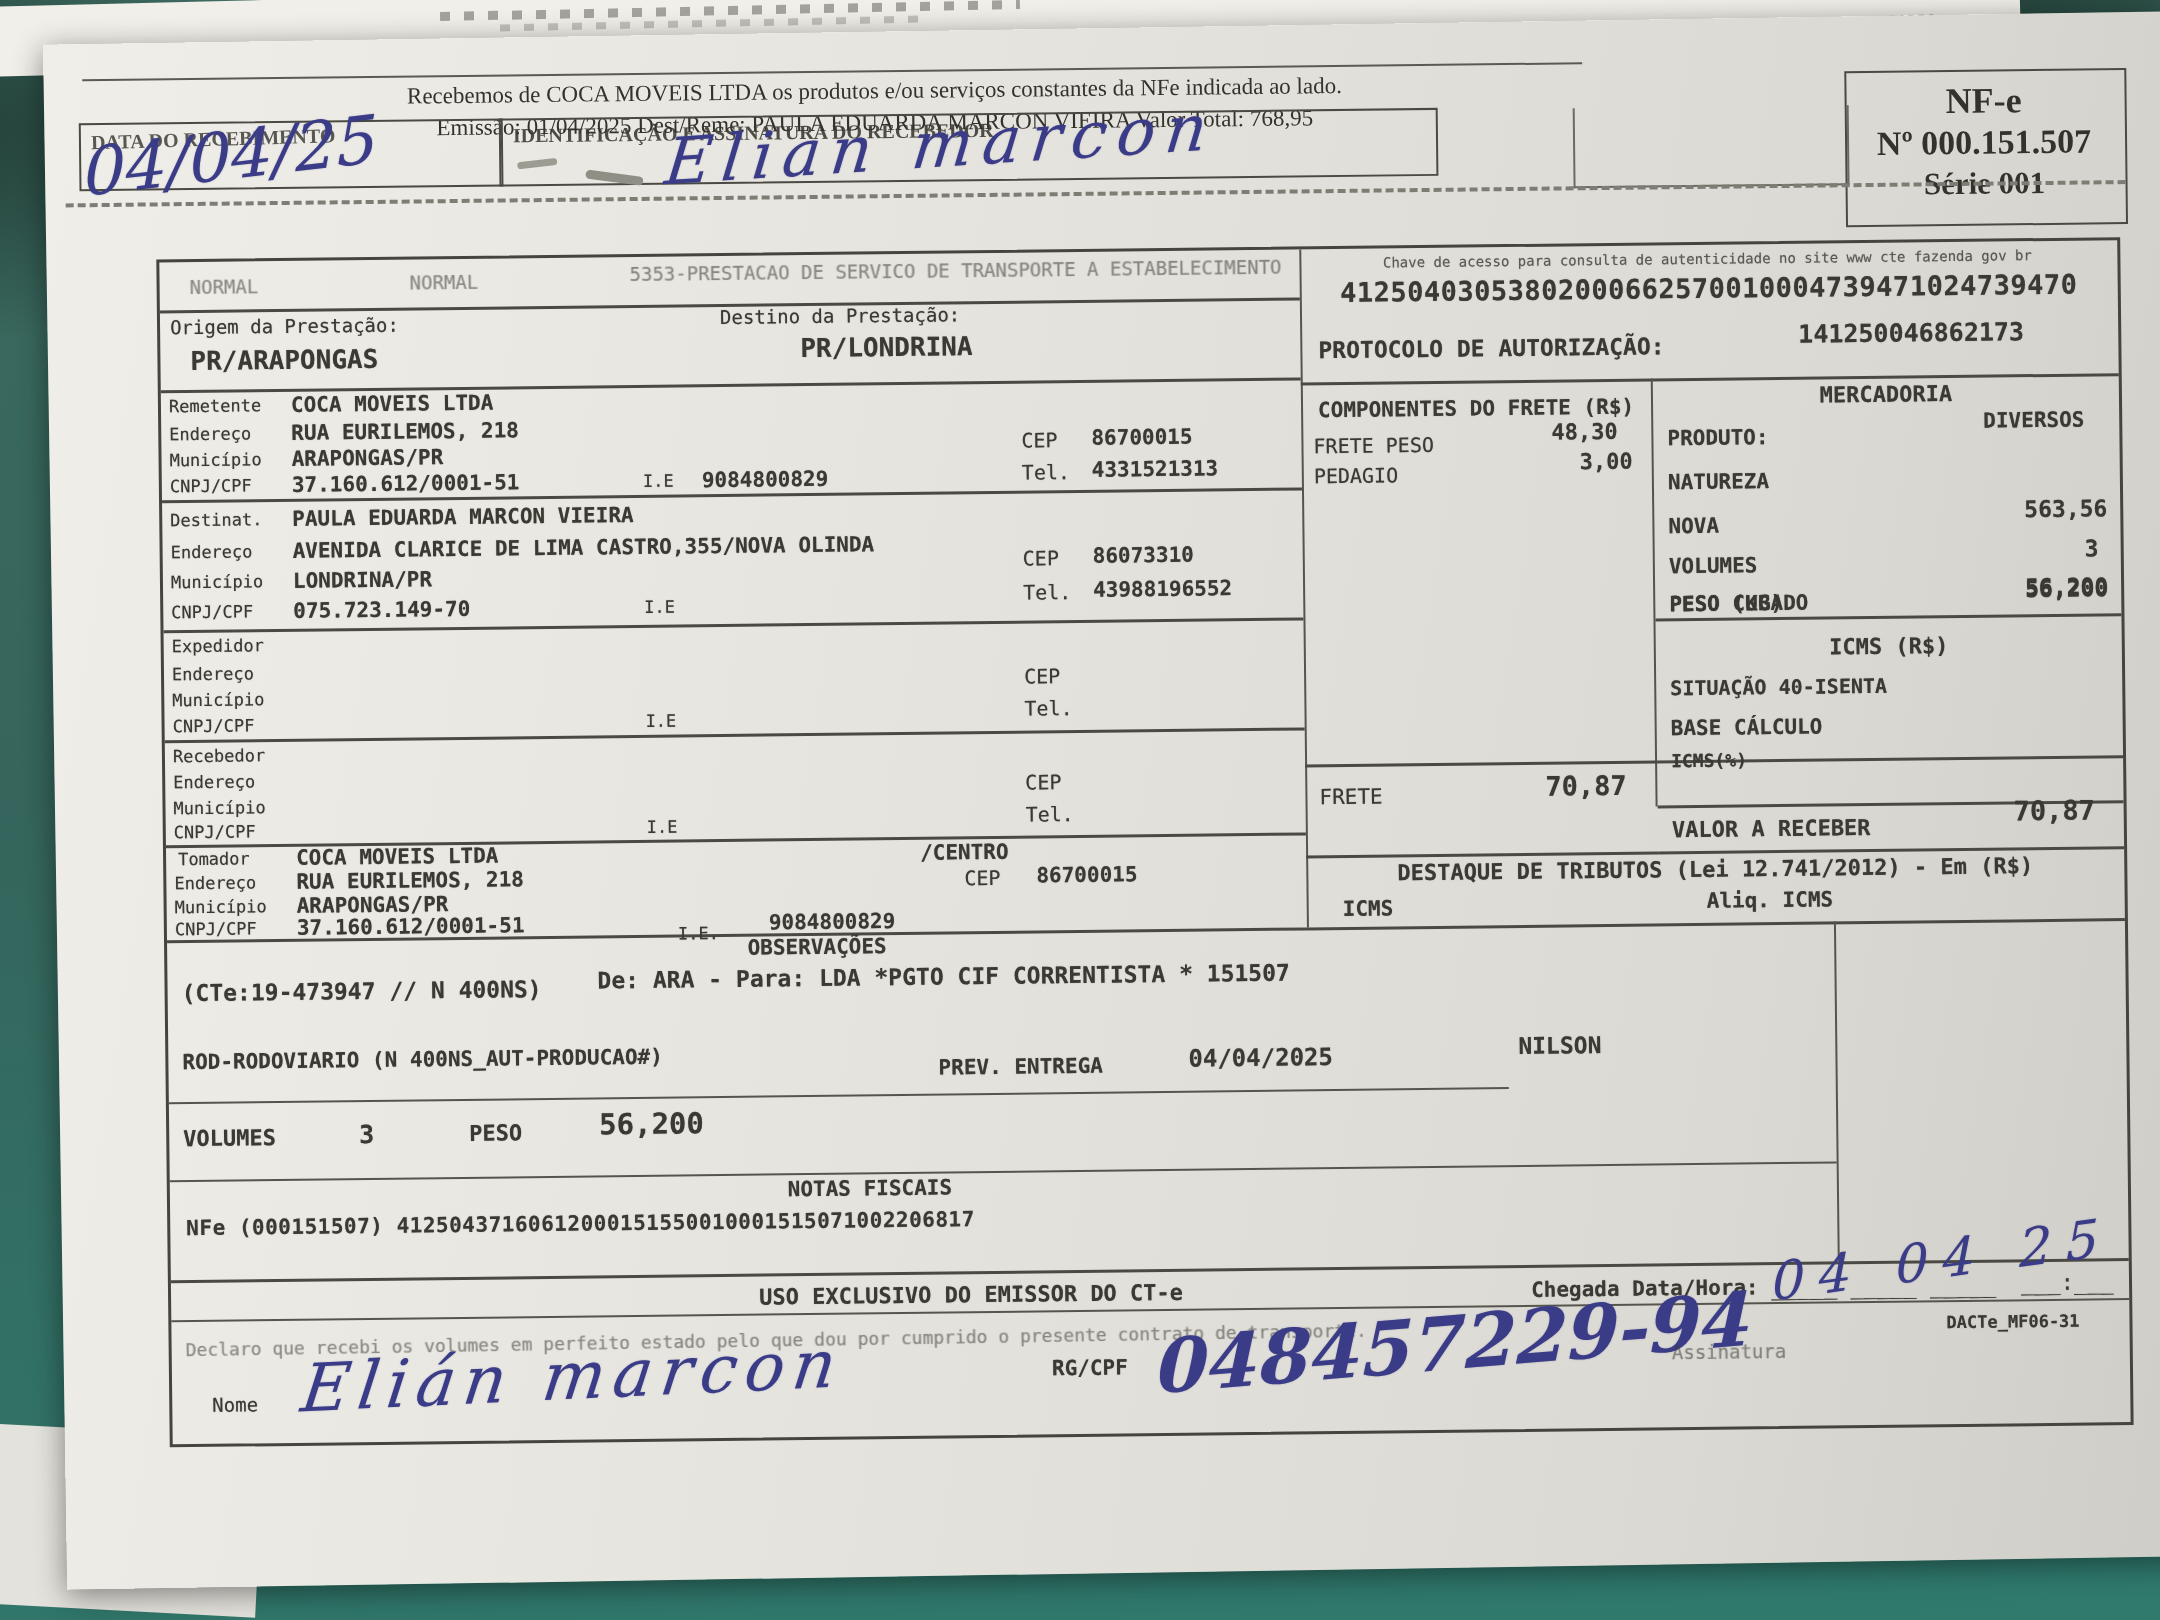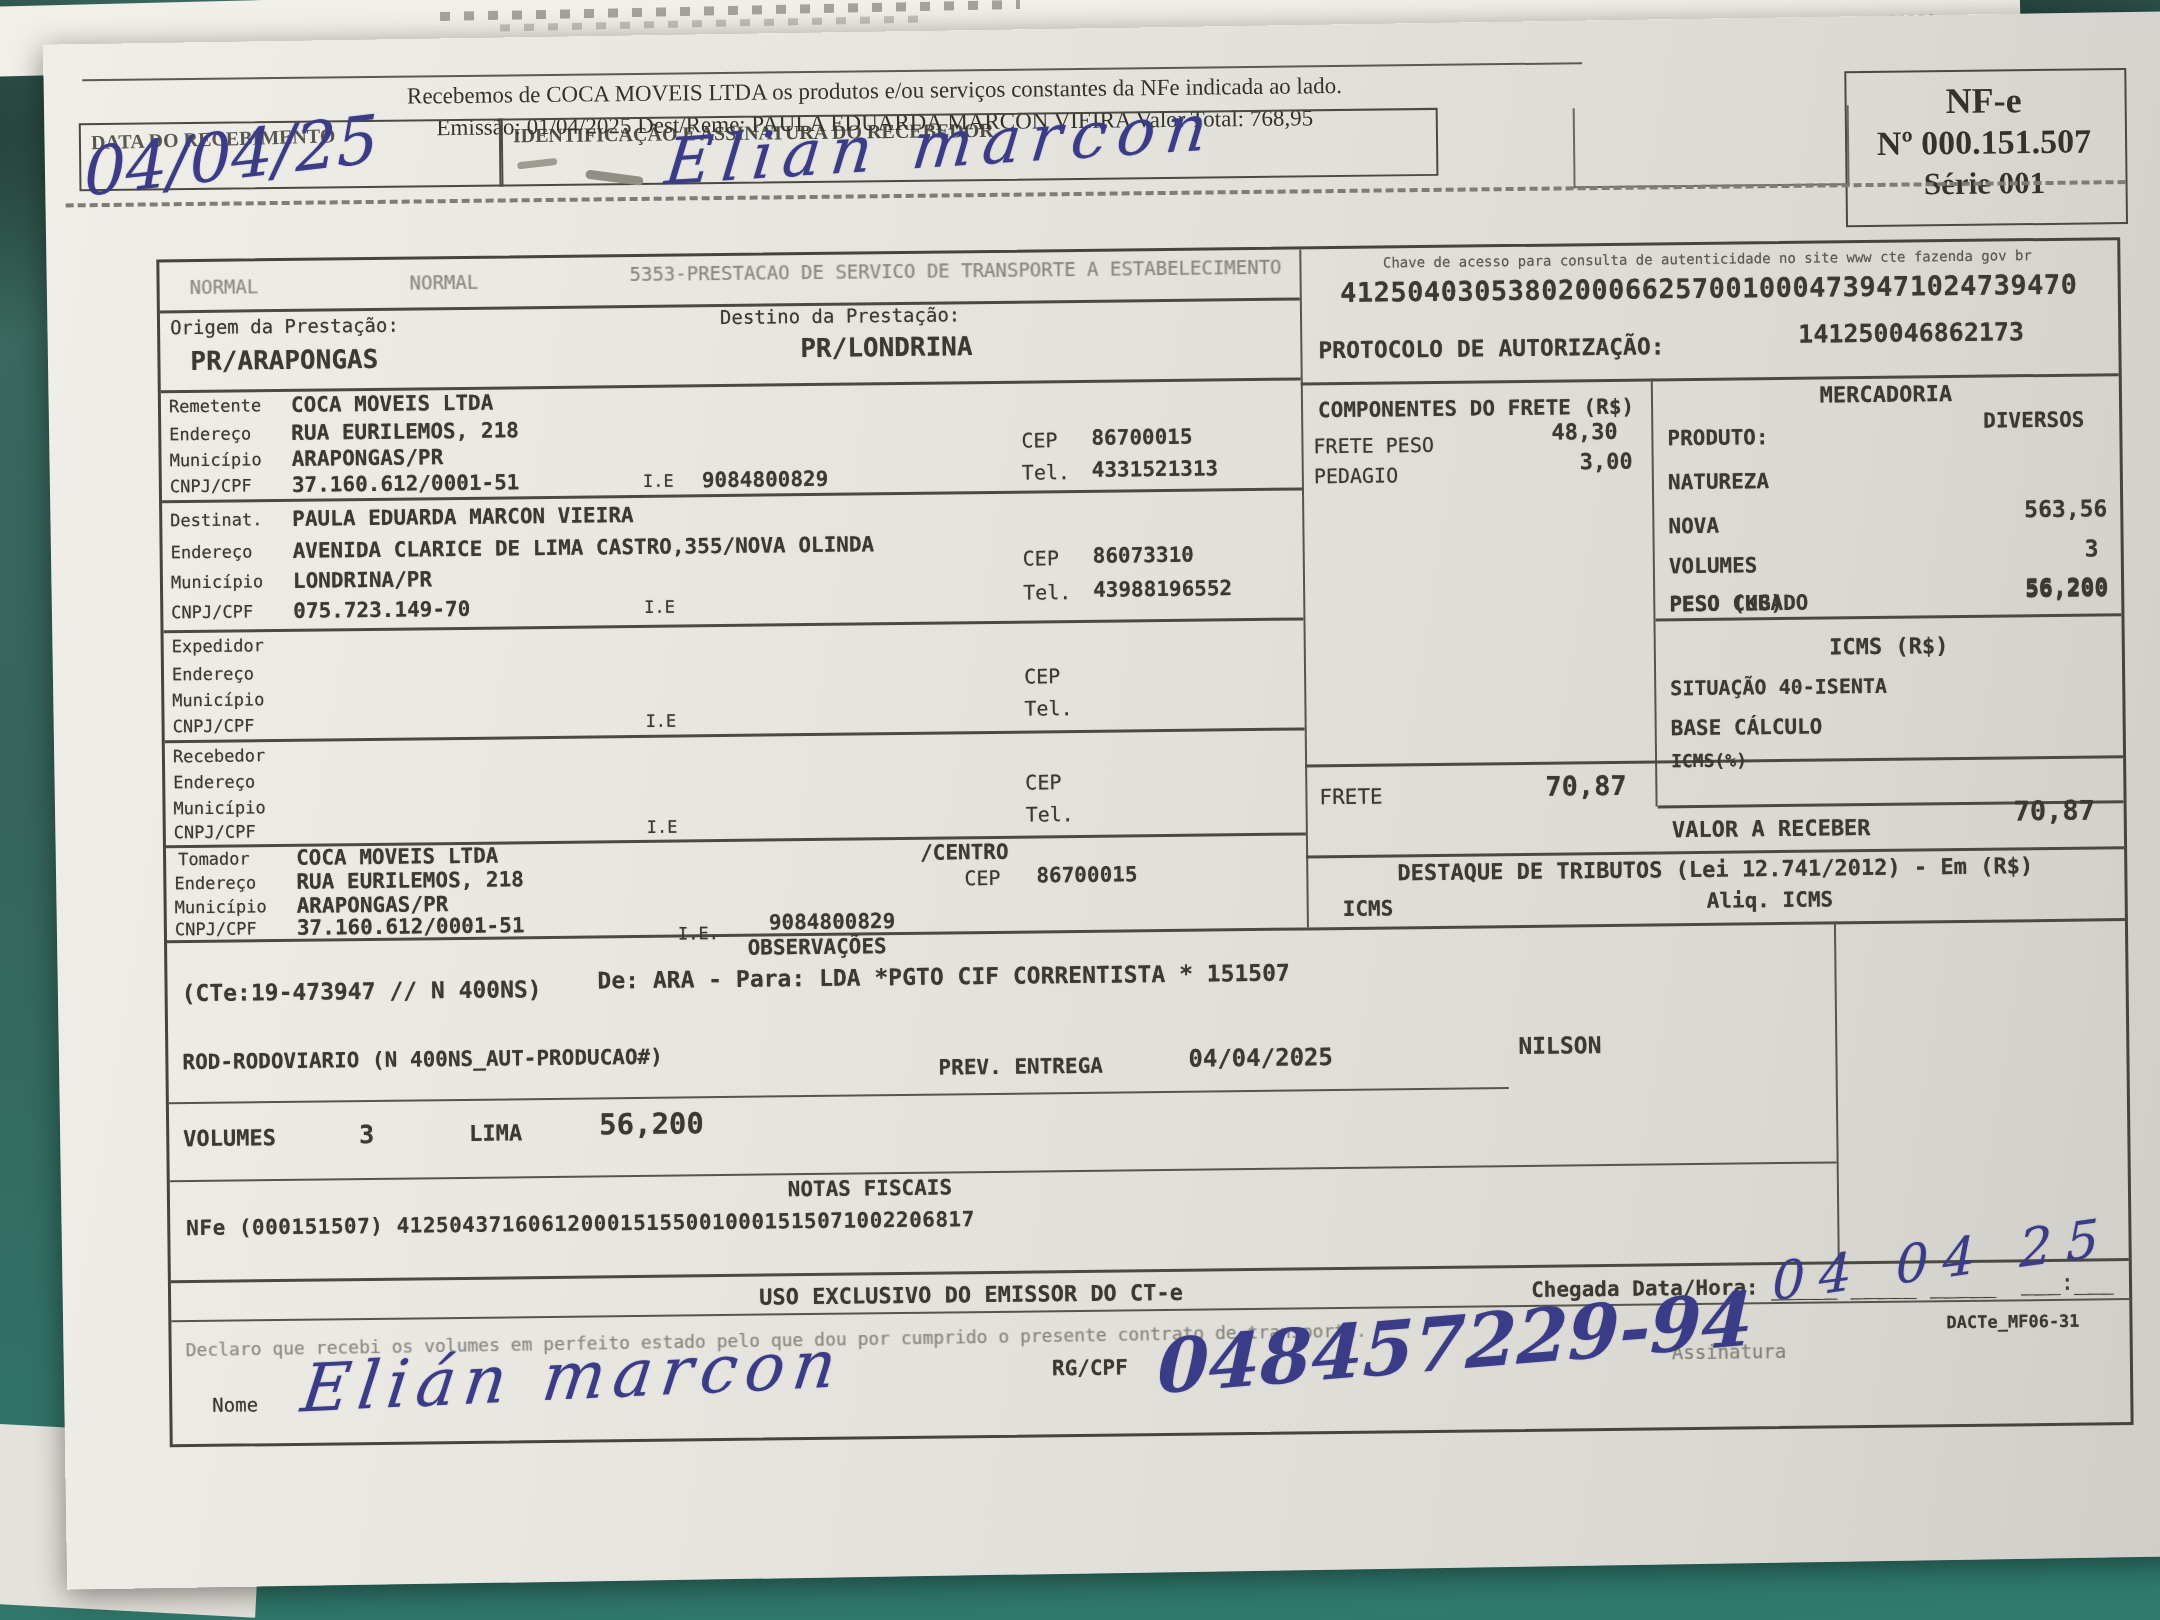--- a/index.html
+++ b/index.html
@@ -215,21 +215,21 @@
         <span class="abs mono ctr" style="left:400px;top:2px;width:500px;font-size:21px;font-weight:bold;">OBSERVAÇÕES</span>
         <span class="abs mono" style="left:14px;top:40px;font-size:23px;font-weight:bold;">(CTe:19-473947 // N 400NS)</span>
         <span class="abs mono" style="left:430px;top:32px;font-size:23px;font-weight:bold;">De: ARA - Para: LDA *PGTO CIF CORRENTISTA * 151507</span>
         <span class="abs mono" style="left:14px;top:110px;font-size:21px;font-weight:bold;">ROD-RODOVIARIO (N 400NS_AUT-PRODUCAO#)</span>
         <span class="abs mono" style="left:770px;top:124px;font-size:21px;font-weight:bold;">PREV. ENTREGA</span>
         <span class="abs mono" style="left:1020px;top:116px;font-size:24px;font-weight:bold;">04/04/2025</span>
         <span class="abs mono" style="left:1350px;top:108px;font-size:23px;font-weight:bold;">NILSON</span>
         <div class="abs" style="left:0;top:162px;width:1340px;height:0;border-top:2px solid #55554d;"></div>
         <span class="abs mono" style="left:14px;top:186px;font-size:22px;font-weight:bold;">VOLUMES</span>
         <span class="abs mono" style="left:190px;top:182px;font-size:25px;font-weight:bold;">3</span>
-        <span class="abs mono" style="left:300px;top:184px;font-size:22px;font-weight:bold;">LIMA</span>
+        <span class="abs mono" style="left:300px;top:184px;font-size:22px;font-weight:bold;">PESO</span>
         <span class="abs mono" style="left:430px;top:172px;font-size:29px;font-weight:bold;">56,200</span>
       </div>
 
       <div class="abs" style="left:0;top:918px;width:1667px;height:100px;border-top:2px solid #55554d;">
         <span class="abs mono ctr" style="left:450px;top:2px;width:500px;font-size:21px;font-weight:bold;">NOTAS FISCAIS</span>
         <span class="abs mono" style="left:16px;top:34px;font-size:21px;font-weight:bold;letter-spacing:.5px;">NFe (000151507) 41250437160612000151550010001515071002206817</span>
       </div>
 
       <div class="abs" style="left:0;top:1018px;width:1958px;height:40px;border-top:3px solid #4a4a42;">
         <span class="abs mono ctr" style="left:400px;top:8px;width:800px;font-size:22px;font-weight:bold;">USO EXCLUSIVO DO EMISSOR DO CT-e</span>

